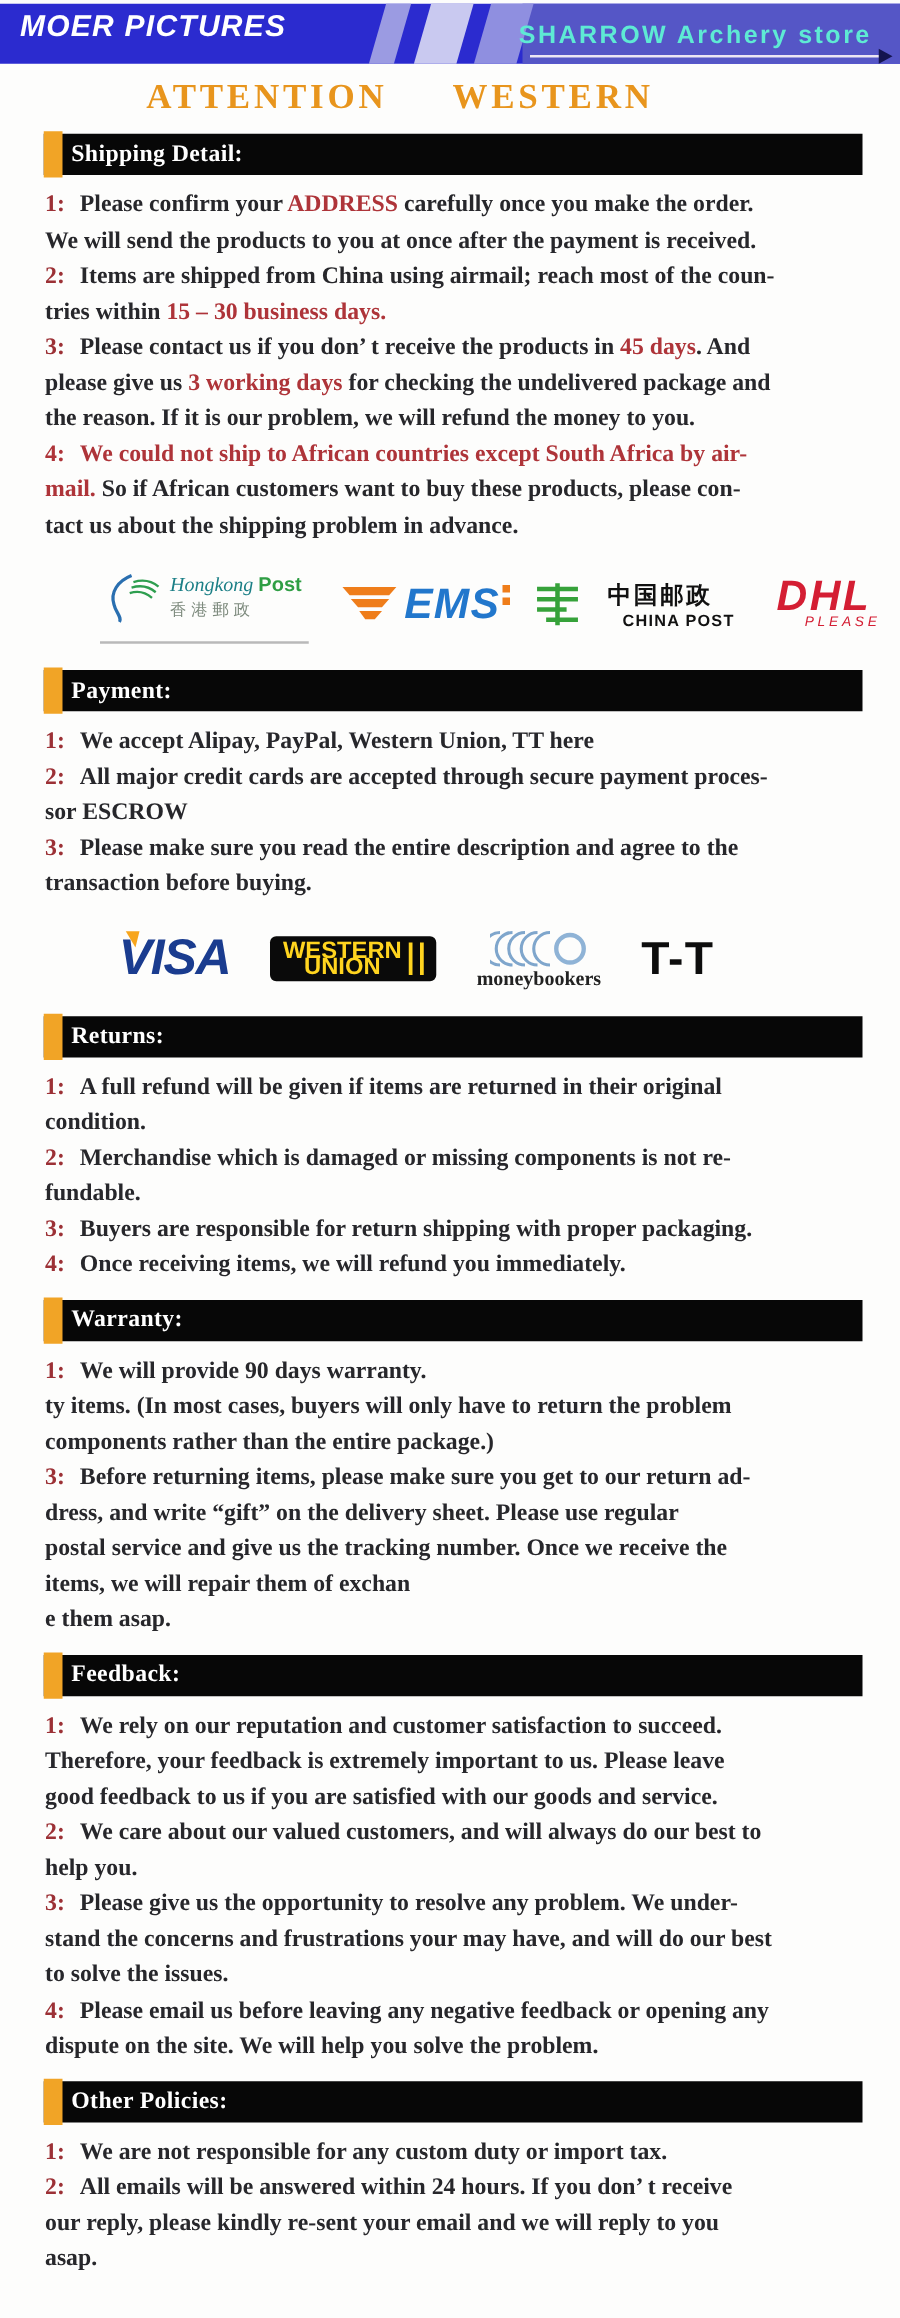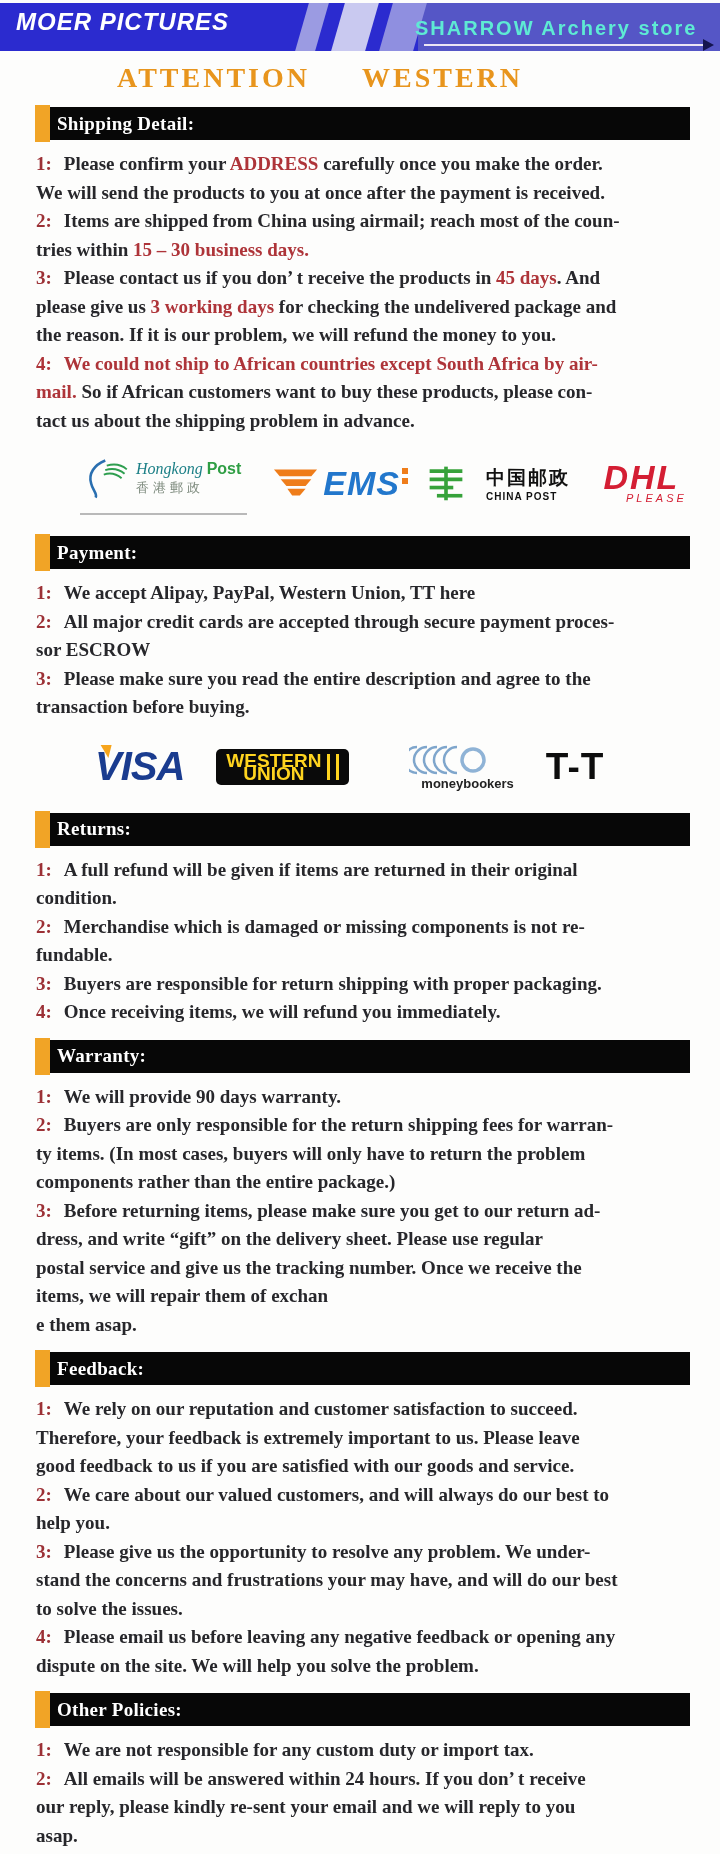--- a/index.html
+++ b/index.html
@@ -56,21 +56,21 @@
   .hk-cn{font-size:13px;color:#7d8a7d;letter-spacing:4px;margin-top:1px;}
   .ems{gap:4px;position:relative;}
   .ems-txt{
     font-family:"Liberation Sans",sans-serif;font-style:italic;font-weight:bold;
     font-size:34px;color:#2277cc;letter-spacing:1px;
   }
   .ems-dot{position:absolute;right:-8px;top:4px;width:6px;height:6px;background:#ef7d1a;}
   .ems-dot2{position:absolute;right:-8px;top:14px;width:6px;height:6px;background:#ef7d1a;}
   .cp{gap:20px;}
   .cp-cn{font-weight:bold;font-size:19px;color:#111;letter-spacing:2px;}
-  .cp-en{font-family:"Liberation Sans",sans-serif;font-weight:bold;font-size:10px;color:#111;letter-spacing:1px;}
+  .cp-en{font-family:"Liberation Sans",sans-serif;font-weight:bold;font-size:13px;color:#111;letter-spacing:1px;margin-left:12px;}
   .dhl{flex-direction:column;align-items:center;}
   .dhl-txt{
     font-family:"Liberation Sans",sans-serif;font-style:italic;font-weight:bold;
     font-size:34px;color:#d41e33;letter-spacing:2px;line-height:30px;
   }
   .dhl-sub{
     font-family:"Liberation Sans",sans-serif;font-style:italic;font-size:11px;
     color:#d41e33;letter-spacing:3px;margin-left:30px;
   }
   
@@ -83,21 +83,21 @@
     position:absolute;left:4px;top:1px;width:0;height:0;
     border-left:11px solid transparent;border-top:13px solid #f7a51c;transform:skewX(-14deg);
   }
   .wu{background:#0a0a0a;border-radius:5px;padding:5px 10px;display:flex;align-items:center;gap:6px;}
   .wu-l{
     font-family:"Liberation Sans",sans-serif;font-weight:bold;font-size:19px;
     color:#ffd41f;line-height:13px;text-align:center;letter-spacing:0;
   }
   .wu-bar{display:inline-block;width:3px;height:26px;background:#ffd41f;}
   .mb{display:flex;flex-direction:column;align-items:center;}
-  .mb-lab{font-family:Liberation Sans, sans-serif;font-weight:bold;font-size:13px;color:#222;margin-top:-2px;margin-left:40px;}
+  .mb-lab{font-family:Liberation Serif, serif;font-weight:bold;font-size:16px;color:#222;margin-top:-2px;}
   .tt{font-family:"Liberation Sans",sans-serif;font-weight:bold;font-size:37px;color:#0d0d0d;letter-spacing:1px;}
 </style>
 </head>
 <body>
 
 <div class="topbar">
   <div class="tb-right"></div>
   <div class="stripe s1"></div>
   <div class="stripe s2"></div>
   <div class="stripe s3"></div>
@@ -227,21 +227,20 @@
     <div class="tline"><span class="num">3:</span><span>Buyers are responsible for return shipping with proper packaging.</span></div>
     <div class="tline"><span class="num">4:</span><span>Once receiving items, we will refund you immediately.</span></div>
   </div>
 
 <div class="secbar">
   <span class="tab"></span>
   <span class="bar-label">Warranty:</span>
 </div>
 <div class="tbox">
     <div class="tline"><span class="num">1:</span><span>We will provide 90 days warranty.</span></div>
-    <div class="tline"><span class="num">2:</span><span>Buyers are only responsible for the return shipping fees for warran-</span></div>
     <div class="tline"><span>ty items. (In most cases, buyers will only have to return the problem</span></div>
     <div class="tline"><span>components rather than the entire package.)</span></div>
     <div class="tline"><span class="num">3:</span><span>Before returning items, please make sure you get to our return ad-</span></div>
     <div class="tline"><span>dress, and write “gift” on the delivery sheet. Please use regular</span></div>
     <div class="tline"><span>postal service and give us the tracking number. Once we receive the</span></div>
     <div class="tline"><span>items, we will repair them of exchan</span></div>
     <div class="tline"><span>e them asap.</span></div>
   </div>
 
 <div class="secbar">

